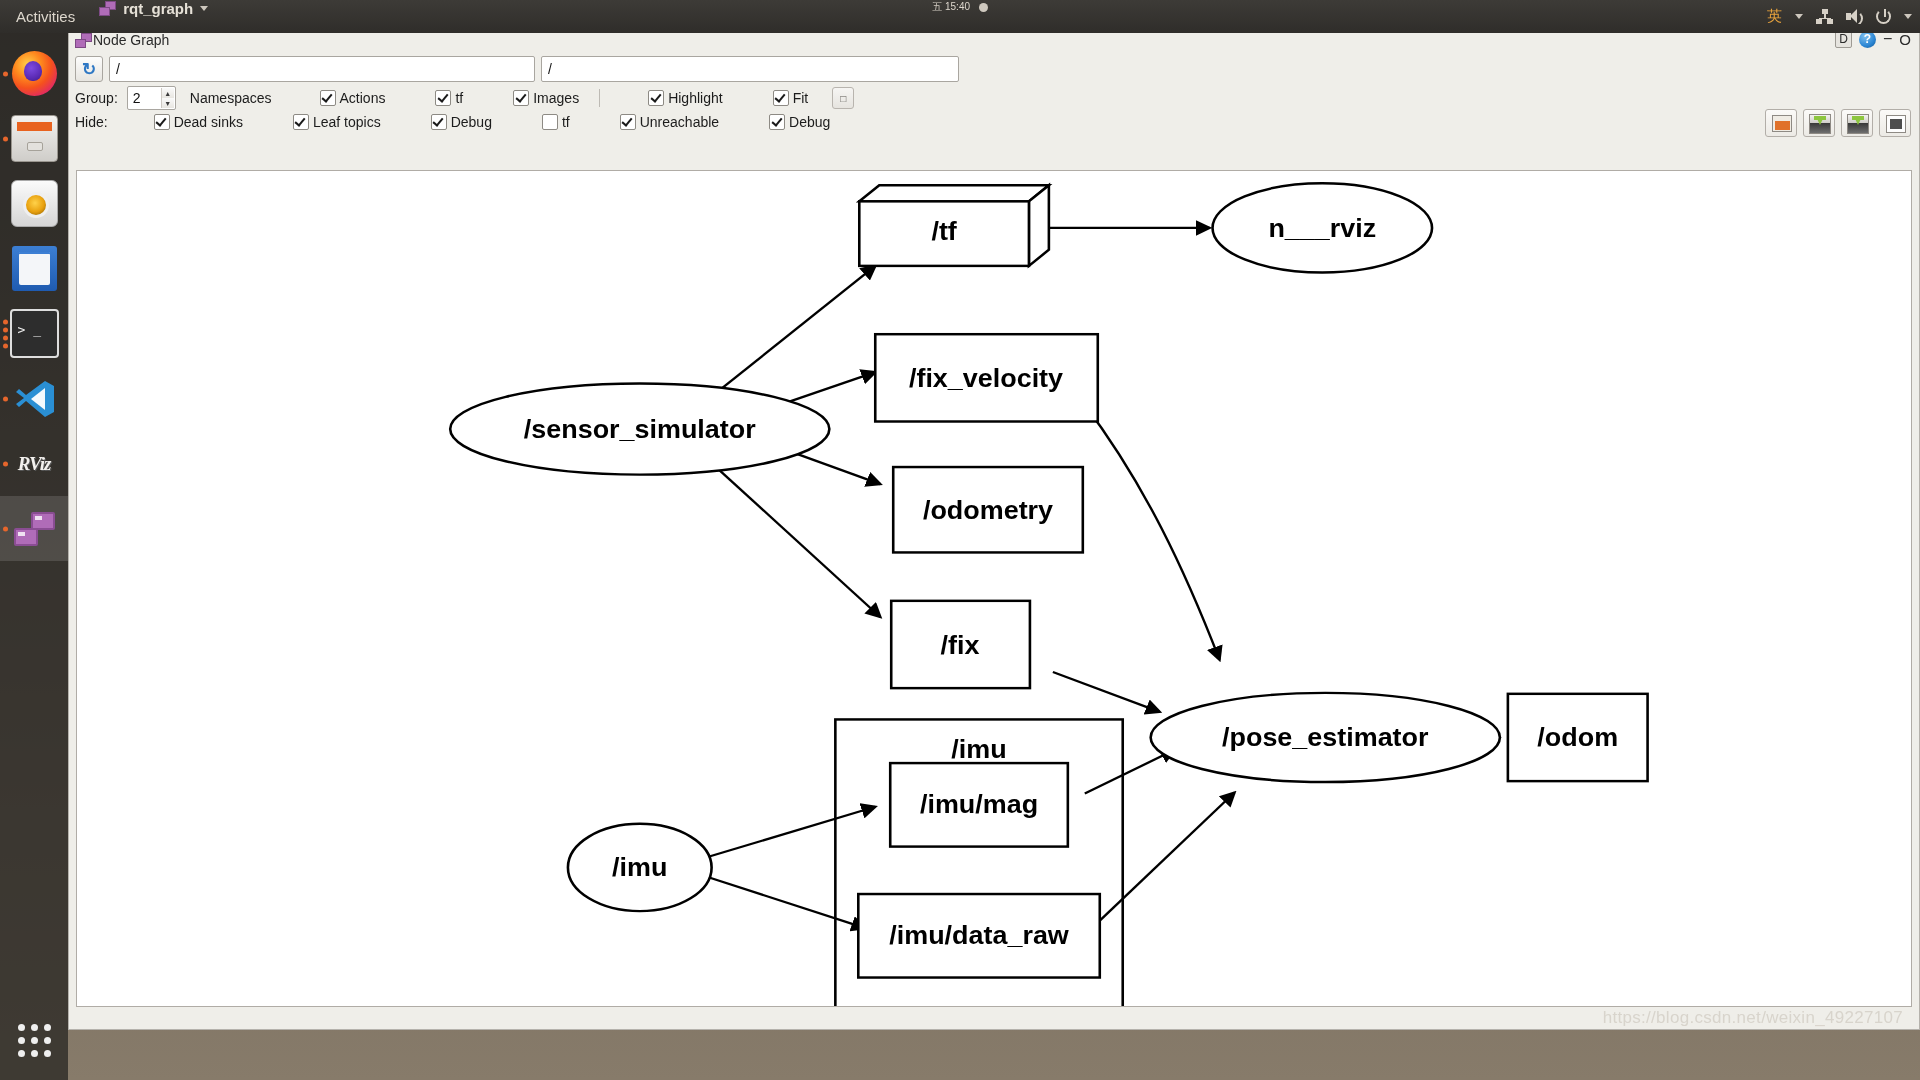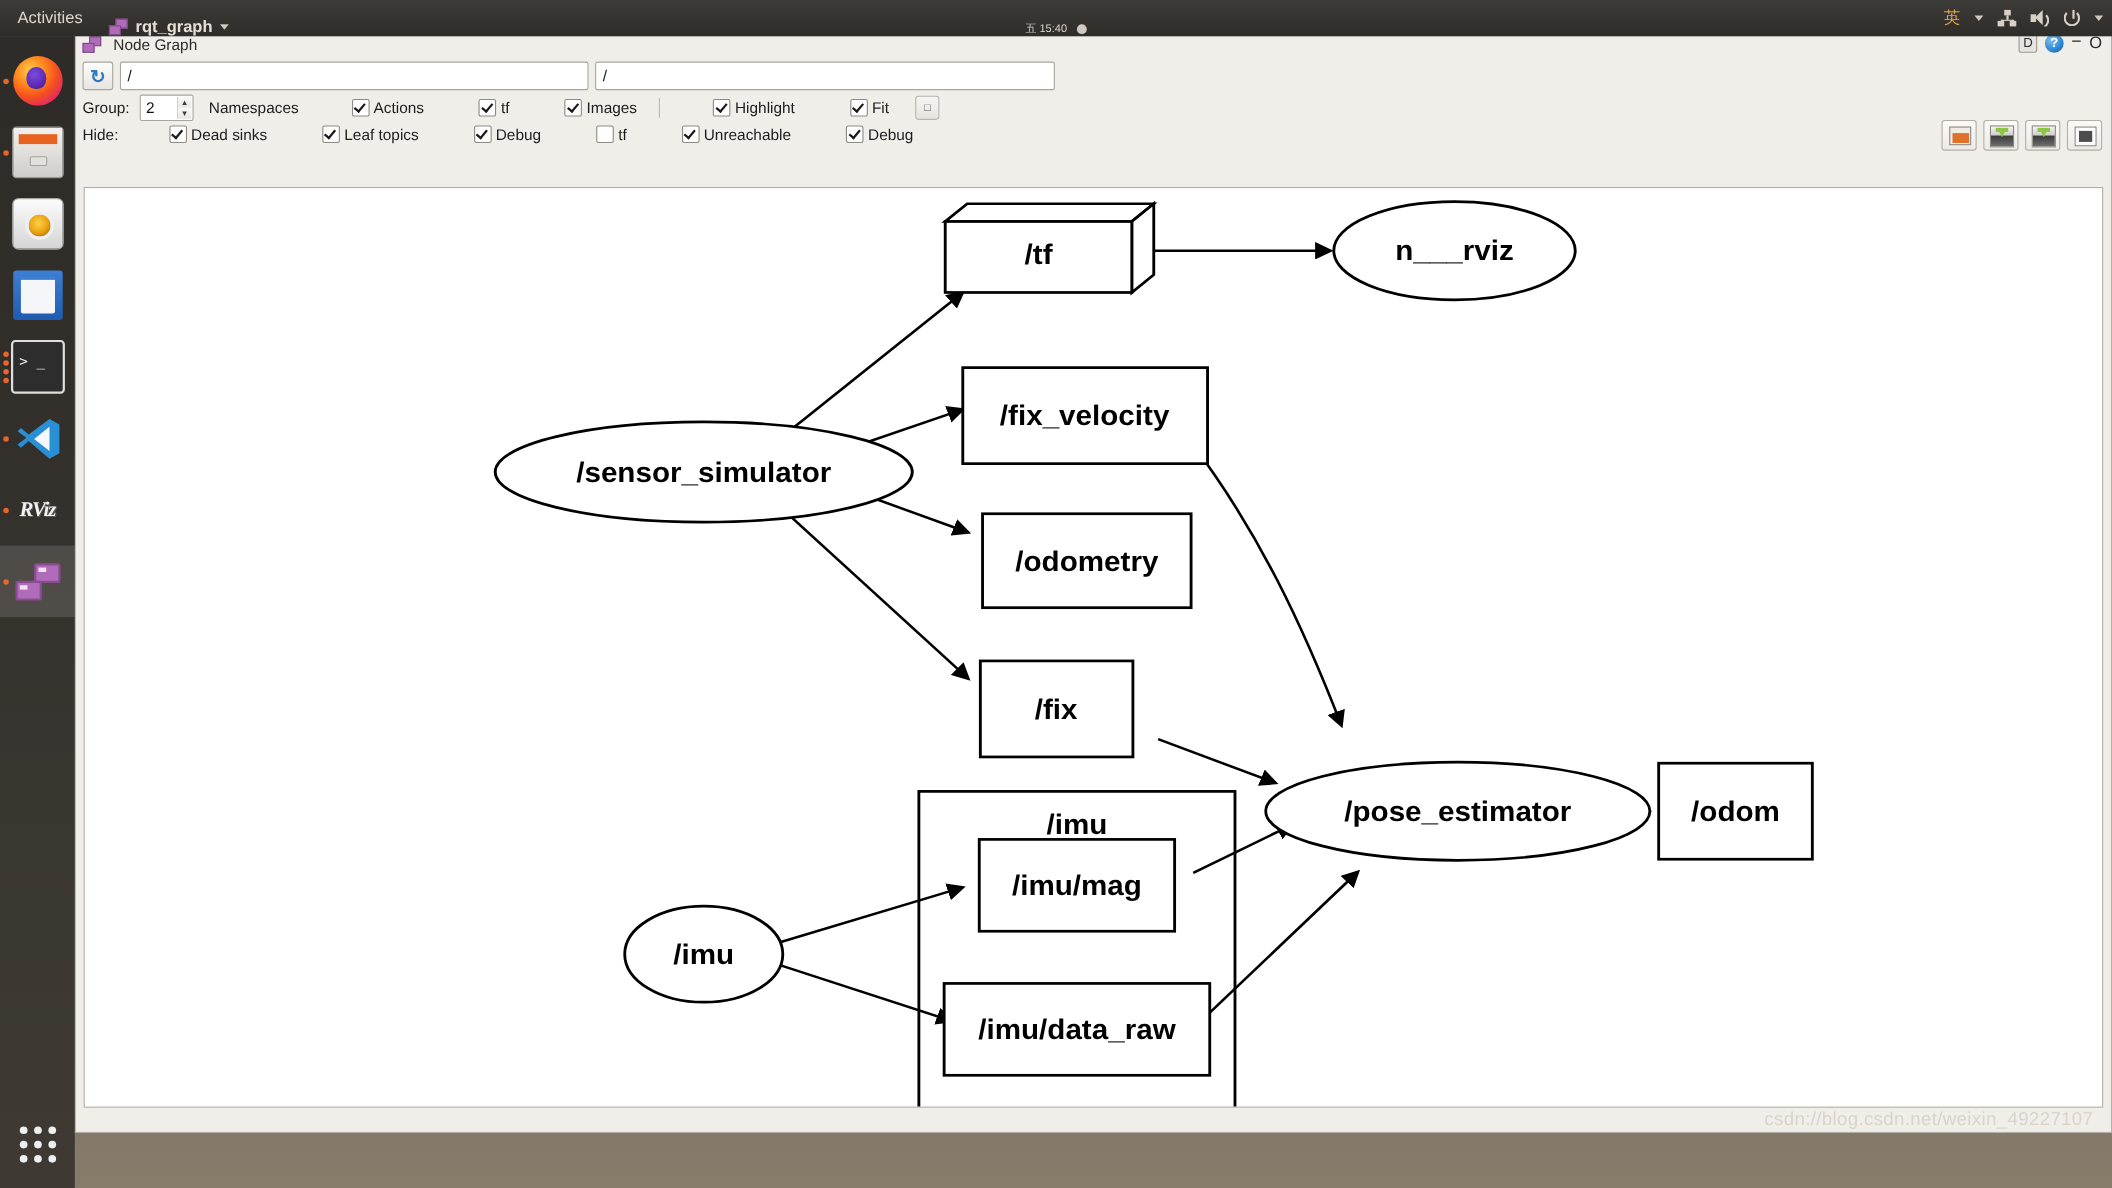--- a/index.html
+++ b/index.html
@@ -19,21 +19,21 @@
     background:
       linear-gradient(180deg, #4a4640 0%, #5a534a 30%, #6b6257 55%, #7a6f60 75%, #877b6a 100%);
   }
 
   
   #topbar {
     position: absolute; left: 0; top: 0; width: 1920px; height: 33px;
     background: linear-gradient(180deg, #3d3b37 0%, #2f2d2a 100%);
     color: #d8d2c8;
     font-size: 15px;
-    display: flex; align-items: flex-end;
+    display: flex; align-items: flex-start;
     z-index: 50;
   }
   #topbar .tb-activities {
     padding: 0 14px 0 16px; color: #ddd7cd; font-size: 15px; line-height: 33px;
   }
   #topbar .tb-app {
     display: flex; align-items: center; gap: 7px; padding: 0 10px; font-weight: bold;
     color: #e6e1d7;
   }
   #topbar .tb-clock {
@@ -148,21 +148,21 @@
     position: relative;
   }
   #rqt-body {
     height: 1002px; background: #efeee9; border: 1px solid #b5b2ac; border-top: none;
     position: relative;
   }
   .dock-header {
     height: 26px; display: flex; align-items: center; padding: 0 6px;
     font-size: 14px; color: #2b2b2b; position: relative;
   }
-  .dock-header .title { display:flex; align-items:center; gap:11px; }
+  .dock-header .title { display:flex; align-items:center; gap:1px; }
   .dock-header .hdr-buttons { position:absolute; right: 8px; top:3px; display:flex; align-items:center; gap:7px;}
   .hdr-float { border:1px solid #9d9a94; background:#e6e4df; padding:0 3px; border-radius:2px; font-size:12px; line-height:16px;}
   .hdr-help { width:17px;height:17px;border-radius:50%;
     background: radial-gradient(circle at 35% 30%, #7fc0ef 0%, #2b86d4 60%, #14548f 100%);
     color:#fff; font-size:12px; font-weight:bold; display:flex;align-items:center;justify-content:center;}
   .hdr-min { font-size:16px; color:#2b2b2b; line-height:10px; }
   .hdr-close { font-size:15px; color:#2b2b2b; }
 
   
   .tb-row1 { display:flex; align-items:center; gap:6px; padding: 3px 6px 2px 6px; }
@@ -552,15 +552,15 @@
 
           <g>
             <rect class="gshape" x="1434" y="551" width="140" height="92"></rect>
             <text class="node-label" x="1504" y="599" font-size="27">/odom</text>
           </g>
 
         </g>
       </svg>
     </div>
 
-    <div id="watermark">csdn://blog.csdn.net/weixin_49227107</div>
+    <div id="watermark">https://blog.csdn.net/weixin_49227107</div>
   </div>
 </div>
 
 </body></html>

